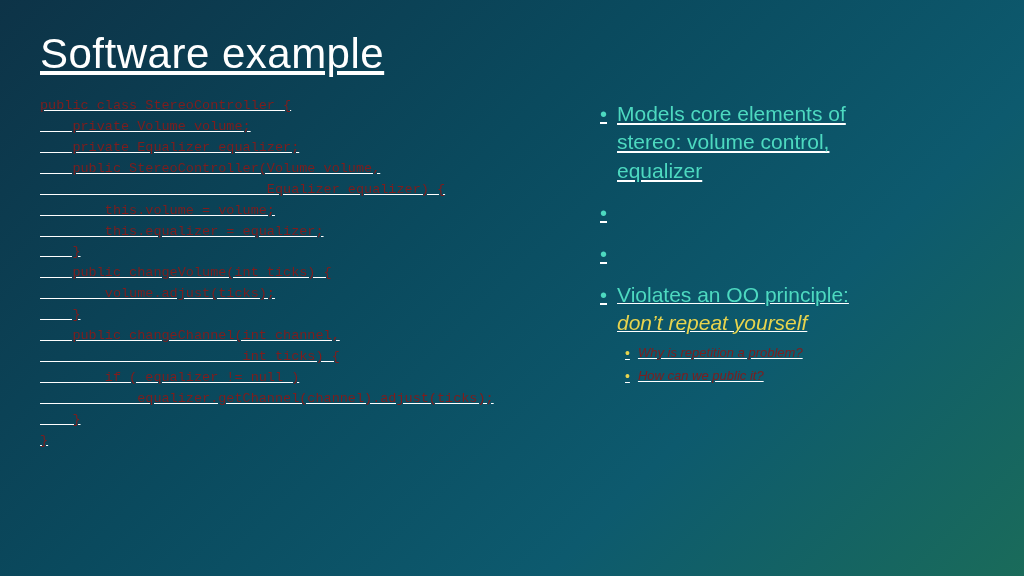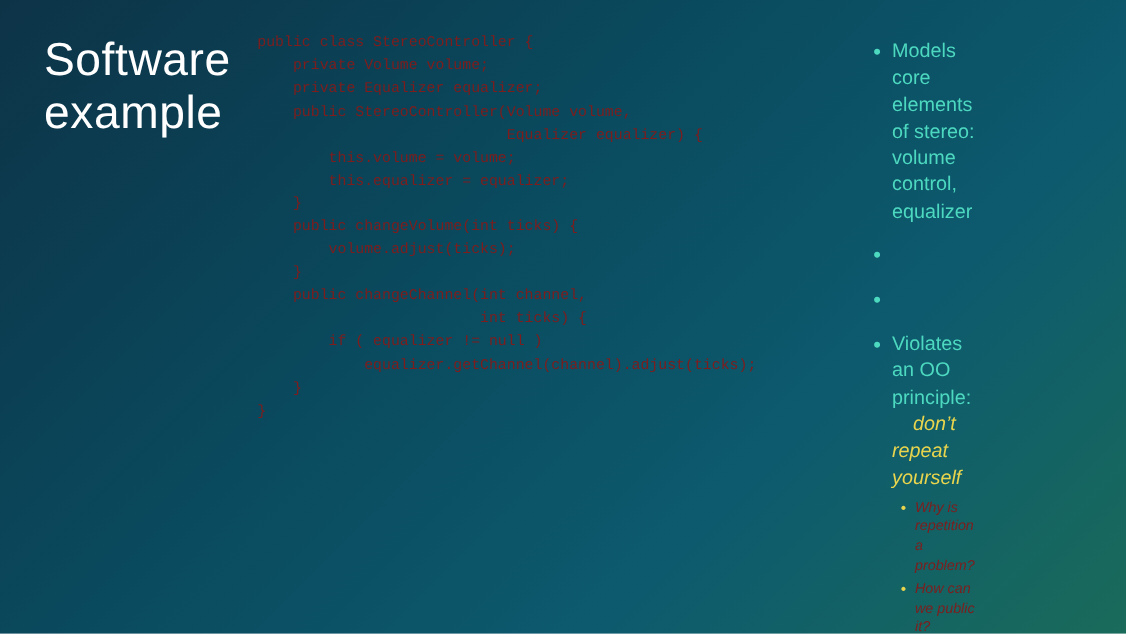--- a/index.html
+++ b/index.html
@@ -12,21 +12,22 @@
       background: linear-gradient(135deg, #0d3347 0%, #0a4a5e 40%, #0d5a6e 70%, #1a6b5a 100%);
       color: white;
       position: relative;
     }
 
     .slide-container {
       width: 926px;
       height: 576px;
       padding: 30px 40px 30px 40px;
       display: flex;
-      flex-direction: row;
+      flex-direction: column;
+      text-decoration: underline;
     }
 
     .title {
       font-size: 42px;
       font-weight: 300;
       color: #ffffff;
       margin-bottom: 18px;
       letter-spacing: 0.5px;
     }
 
@@ -61,21 +62,21 @@
 
     .bullet-dot {
       color: #4dd9c0;
       font-size: 20px;
       line-height: 1.3;
       flex-shrink: 0;
       margin-top: 1px;
     }
 
     .bullet-text {
-      font-size: 18px;
+      font-size: 21px;
       color: #4dd9c0;
       line-height: 1.35;
       font-weight: 400;
     }
 
     .sub-bullets {
       margin-top: 6px;
       display: flex;
       flex-direction: column;
       gap: 4px;
@@ -98,21 +99,20 @@
     .sub-bullet-text {
       font-size: 13px;
       color: #7f1d1d;
       font-style: italic;
       line-height: 1.35;
     }
 
     .italic-yellow {
       font-style: italic;
       color: #e8d44d;
-      margin-left: 19px;
     }
   </style>
 </head>
 <body>
 
 <div class="slide-container">
   <h1 class="title">Software example</h1>
 
   <div class="content-area">
     <div class="left-panel">public class StereoController {

